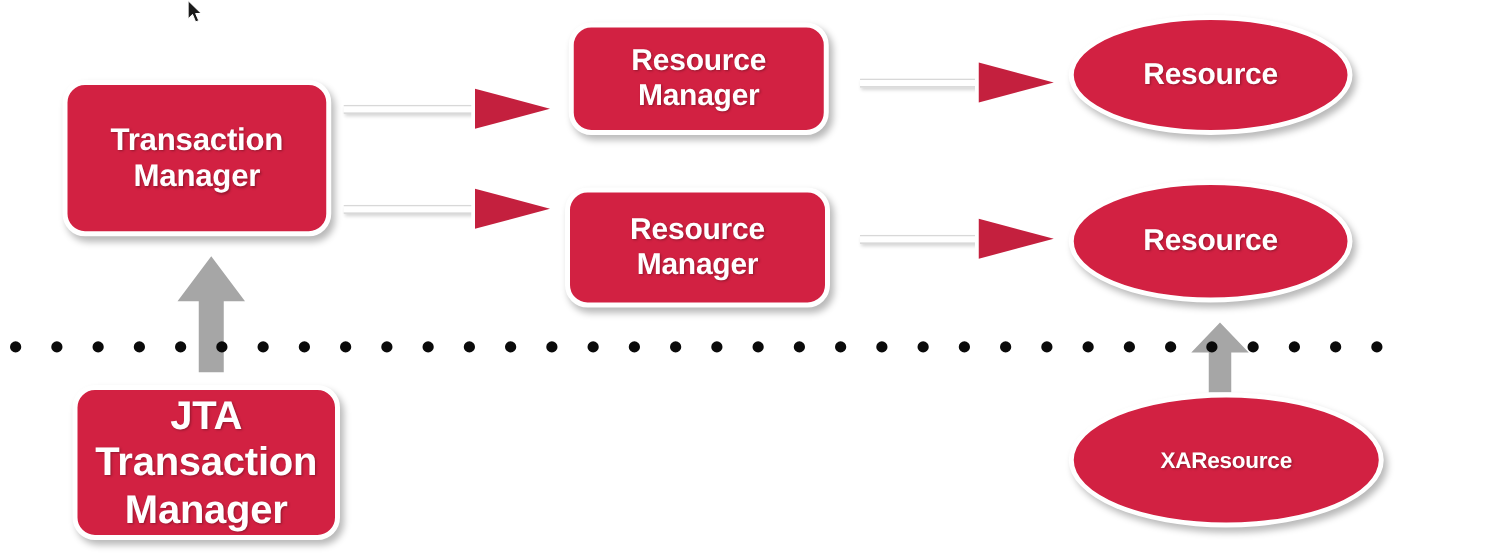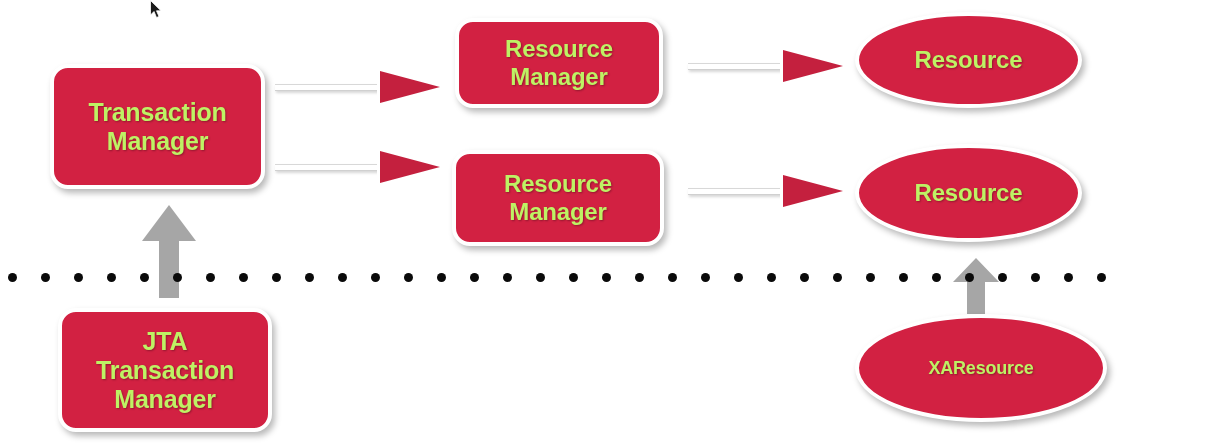--- a/index.html
+++ b/index.html
@@ -18,21 +18,21 @@
     overflow: hidden;
   }
 
   
   .node {
     position: absolute;
     display: flex;
     align-items: center;
     justify-content: center;
     text-align: center;
-    color: #bef264;
+    color: #ffffff;
     font-weight: bold;
     line-height: 1.16;
     background: #d22142;
     border: 4px solid #ffffff;
     box-sizing: border-box;
     box-shadow: 3px 4px 6px rgba(0,0,0,0.28);
     text-shadow: 1px 1px 2px rgba(0,0,0,0.30);
     letter-spacing: -0.2px;
     user-select: none;
   }
@@ -79,21 +79,21 @@
   
   .cursor { position: absolute; }
   .cursor svg { display: block; }
 
   
   #node-transaction-manager { left: 50px;  top: 64px;  width: 215px; height: 125px; font-size: 25px; }
   #node-resource-manager-1  { left: 455px; top: 18px;  width: 208px; height: 90px;  font-size: 24px; }
   #node-resource-manager-2  { left: 452px; top: 150px; width: 212px; height: 96px;  font-size: 24px; }
   #node-resource-1          { left: 855px; top: 12px;  width: 227px; height: 96px;  font-size: 24px; }
   #node-resource-2          { left: 855px; top: 144px; width: 227px; height: 98px;  font-size: 24px; }
-  #node-jta-transaction-manager { left: 58px; top: 308px; width: 214px; height: 124px; font-size: 25px; }
+  #node-jta-transaction-manager { left: 58px; top: 308px; width: 214px; height: 124px; font-size: 32px; }
   #node-xaresource          { left: 855px; top: 314px; width: 252px; height: 108px; font-size: 18px; }
 
   #line-tm-rm1 { left: 275px; top: 84px;  width: 110px; height: 7px; }
   #line-tm-rm2 { left: 275px; top: 164px; width: 110px; height: 7px; }
   #arrow-tm-rm1 { left: 376px; top: 67px; }
   #arrow-tm-rm2 { left: 376px; top: 147px; }
 
   #line-rm1-res1 { left: 688px; top: 63px;  width: 100px; height: 7px; }
   #line-rm2-res2 { left: 688px; top: 188px; width: 100px; height: 7px; }
   #arrow-rm1-res1 { left: 779px; top: 46px; }

